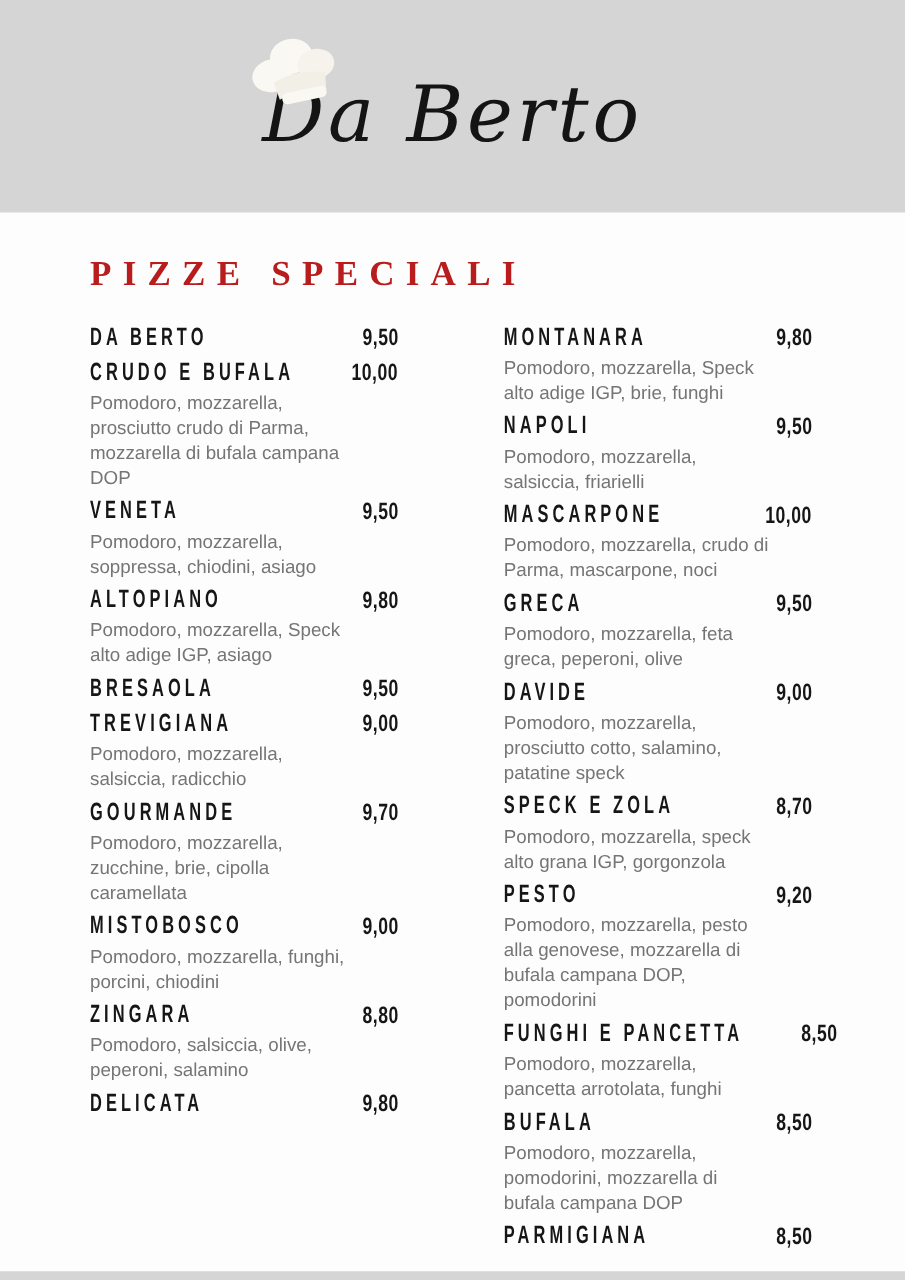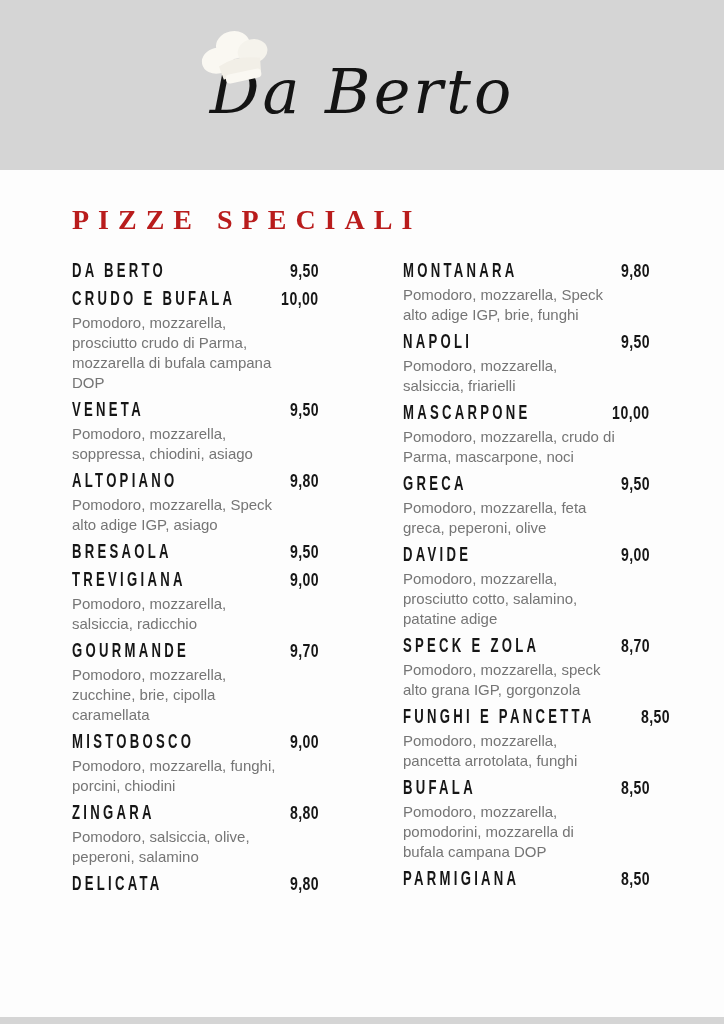--- a/index.html
+++ b/index.html
@@ -235,31 +235,38 @@
       <span class="item-price">9,50</span>
     </div>
     <p class="item-desc">Pomodoro, mozzarella, feta greca, peperoni, olive</p>
   </article>
 
   <article class="menu-item">
     <div class="item-header">
       <span class="item-name">DAVIDE</span>
       <span class="item-price">9,00</span>
     </div>
-    <p class="item-desc">Pomodoro, mozzarella, prosciutto cotto, salamino, patatine adige</p>
+    <p class="item-desc">Pomodoro, mozzarella, prosciutto cotto, salamino, patatine speck</p>
   </article>
 
   <article class="menu-item">
     <div class="item-header">
       <span class="item-name">SPECK E ZOLA</span>
       <span class="item-price">8,70</span>
     </div>
     <p class="item-desc">Pomodoro, mozzarella, speck alto grana IGP, gorgonzola</p>
   </article>
 
+  <article class="menu-item">
+    <div class="item-header">
+      <span class="item-name">PESTO</span>
+      <span class="item-price">9,20</span>
+    </div>
+    <p class="item-desc">Pomodoro, mozzarella, pesto alla genovese, mozzarella di bufala campana DOP, pomodorini</p>
+  </article>
 
   <article class="menu-item">
     <div class="item-header">
       <span class="item-name">FUNGHI E PANCETTA</span>
       <span class="item-price">8,50</span>
     </div>
     <p class="item-desc">Pomodoro, mozzarella, pancetta arrotolata, funghi</p>
   </article>
 
   <article class="menu-item">

